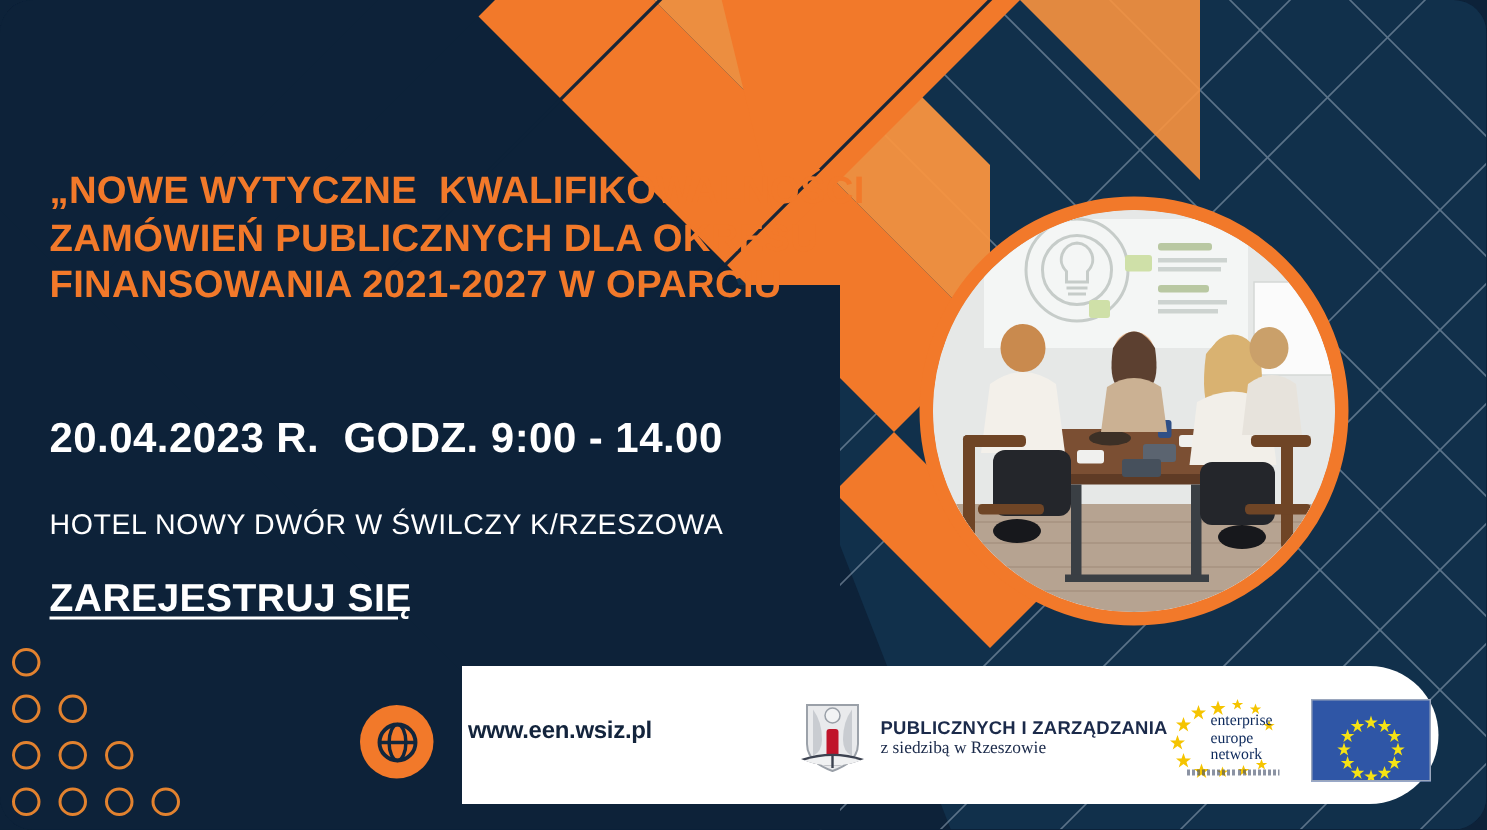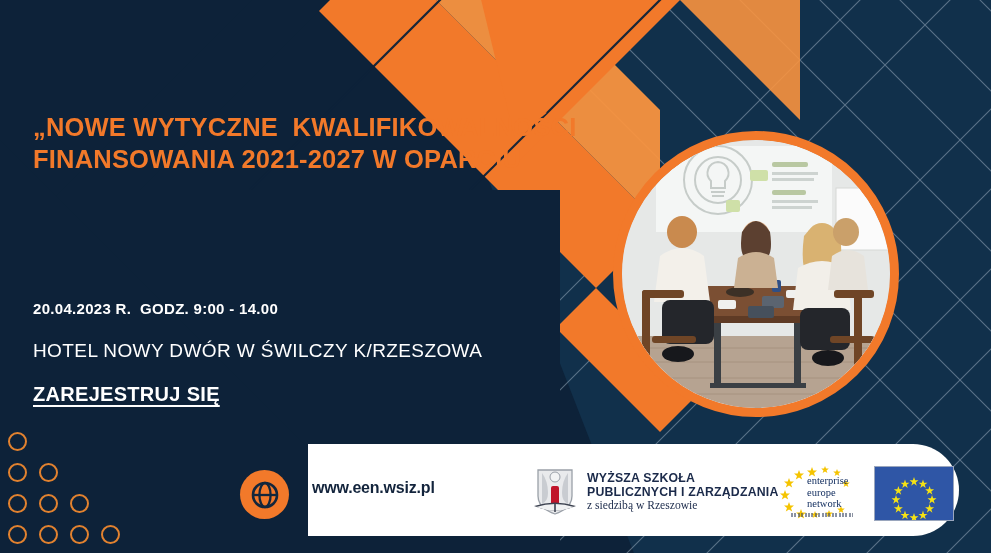--- a/index.html
+++ b/index.html
@@ -7,20 +7,21 @@
     width:991px;height:553px;
     font-family:"Liberation Sans", sans-serif;
     background:#0d2239;
     overflow:hidden;
   }
   #banner{
     position:relative;
     width:991px;height:553px;
     background:#0d2239;
     overflow:hidden;
+    border-radius:22px;
   }
 
   
   .bg-layer{position:absolute;top:0;left:0;width:991px;height:553px;pointer-events:none;}
 
   
   .headline{
     position:absolute;
     left:33px;top:112px;
     width:580px;
@@ -29,43 +30,43 @@
     font-weight:bold;
     line-height:31.5px;
     letter-spacing:0.2px;
     text-transform:uppercase;
     z-index:20;
   }
   .headline div{white-space:pre;}
 
   .date-line{
     position:absolute;
-    left:33px;top:300px;
+    left:33px;top:276px;
     color:#ffffff;
-    font-size:15px;
+    font-size:28px;
     font-weight:bold;
     letter-spacing:0.3px;
     white-space:pre;
     z-index:20;
   }
   .venue-line{
     position:absolute;
     left:33px;top:340px;
     color:#ffffff;
     font-size:19px;
     font-weight:normal;
     letter-spacing:0.4px;
     white-space:pre;
     z-index:20;
   }
   .cta-line{
     position:absolute;
     left:33px;top:383px;
     color:#ffffff;
-    font-size:20px;
+    font-size:26px;
     font-weight:bold;
     letter-spacing:0.3px;
     text-decoration:underline;
     text-underline-offset:4px;
     white-space:pre;
     z-index:20;
     cursor:pointer;
   }
 
   
@@ -212,20 +213,21 @@
     </g>
 
     <polygon points="0,0 330,0 0,330" fill="#0d2239"></polygon>
     <rect x="0" y="190" width="560" height="363" fill="#0d2239"></rect>
     <polygon points="0,0 252,0 0,252" fill="#0d2239"></polygon>
     <polygon points="0,140 330,470 0,470" fill="#0d2239"></polygon>
   </svg>
 
   <div class="headline">
     <div>„NOWE WYTYCZNE  KWALIFIKOWALNOŚCI</div>
+    <div>ZAMÓWIEŃ PUBLICZNYCH DLA OKRESU</div>
     <div>FINANSOWANIA 2021-2027 W OPARCIU</div>
   </div>
 
   <div class="date-line">20.04.2023 R.  GODZ. 9:00 - 14.00</div>
   <div class="venue-line">HOTEL NOWY DWÓR W ŚWILCZY K/RZESZOWA</div>
   <a class="cta-line" href="#">ZAREJESTRUJ SIĘ</a>
 
   <div class="photo-wrap">
     <div class="photo-inner">
       <svg viewBox="0 0 268 268" width="268" height="268">
@@ -353,21 +355,20 @@
       <path d="M6 4 h34 v26 q0 12 -17 18 Q6 42 6 30 z" fill="#e9eaec" stroke="#9aa0a8" stroke-width="1.3"></path>
       <path d="M10 7 q6 8 6 20 q0 8 -6 11 z" fill="#c9ccd1"></path>
       <path d="M36 7 q-6 8 -6 20 q0 8 6 11 z" fill="#c9ccd1"></path>
       <rect x="19" y="20" width="8" height="21" rx="2" fill="#c0142a"></rect>
       <circle cx="23" cy="11" r="5" fill="#f2f3f4" stroke="#9aa0a8" stroke-width="1"></circle>
       <path d="M2 40 q21 -7 42 0 q-21 9 -42 0z" fill="#3c4250"></path>
       <path d="M4 41 q19 -6 38 0 q-19 7 -38 0z" fill="#f0f1f2"></path>
       <line x1="23" y1="38" x2="23" y2="46" stroke="#3c4250" stroke-width="1.6"></line>
     </svg>
     <div class="wsiz-text">
-      <div class="wsiz-l1">WYŻSZA SZKOŁA</div>
       <div class="wsiz-l2">PUBLICZNYCH I ZARZĄDZANIA</div>
       <div class="wsiz-l3">z siedzibą w Rzeszowie</div>
     </div>
   </div>
 
   <div class="een">
     <svg width="84" height="56" viewBox="0 0 84 56">
       <g fill="#f5c400">
         <polygon points="20,4 21.3,7.6 25,7.6 22,10 23.2,13.6 20,11.4 16.8,13.6 18,10 15,7.6 18.7,7.6"></polygon>
         <polygon points="33,1 34.3,4.6 38,4.6 35,7 36.2,10.6 33,8.4 29.8,10.6 31,7 28,4.6 31.7,4.6"></polygon>

